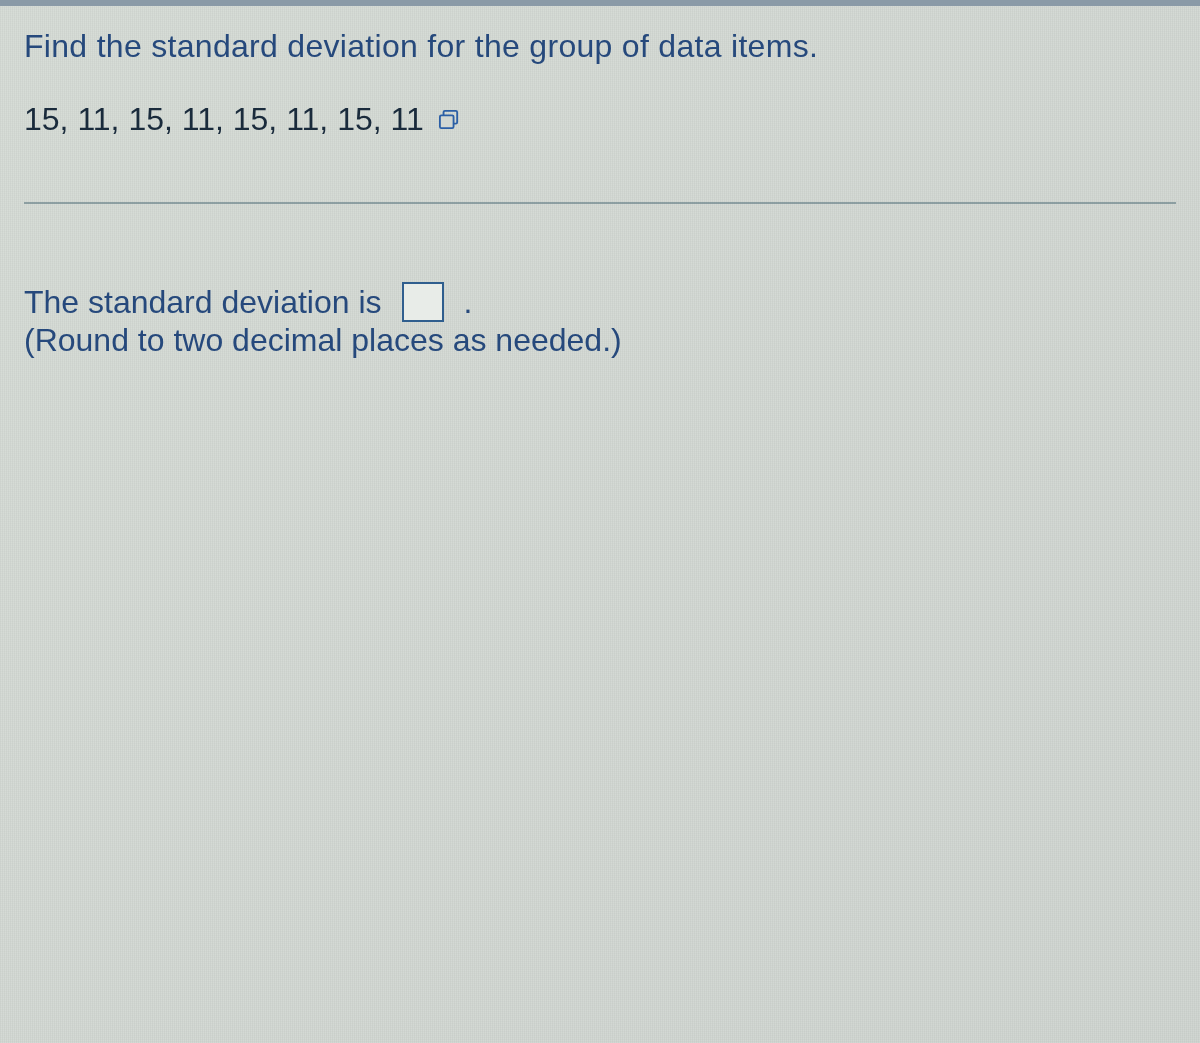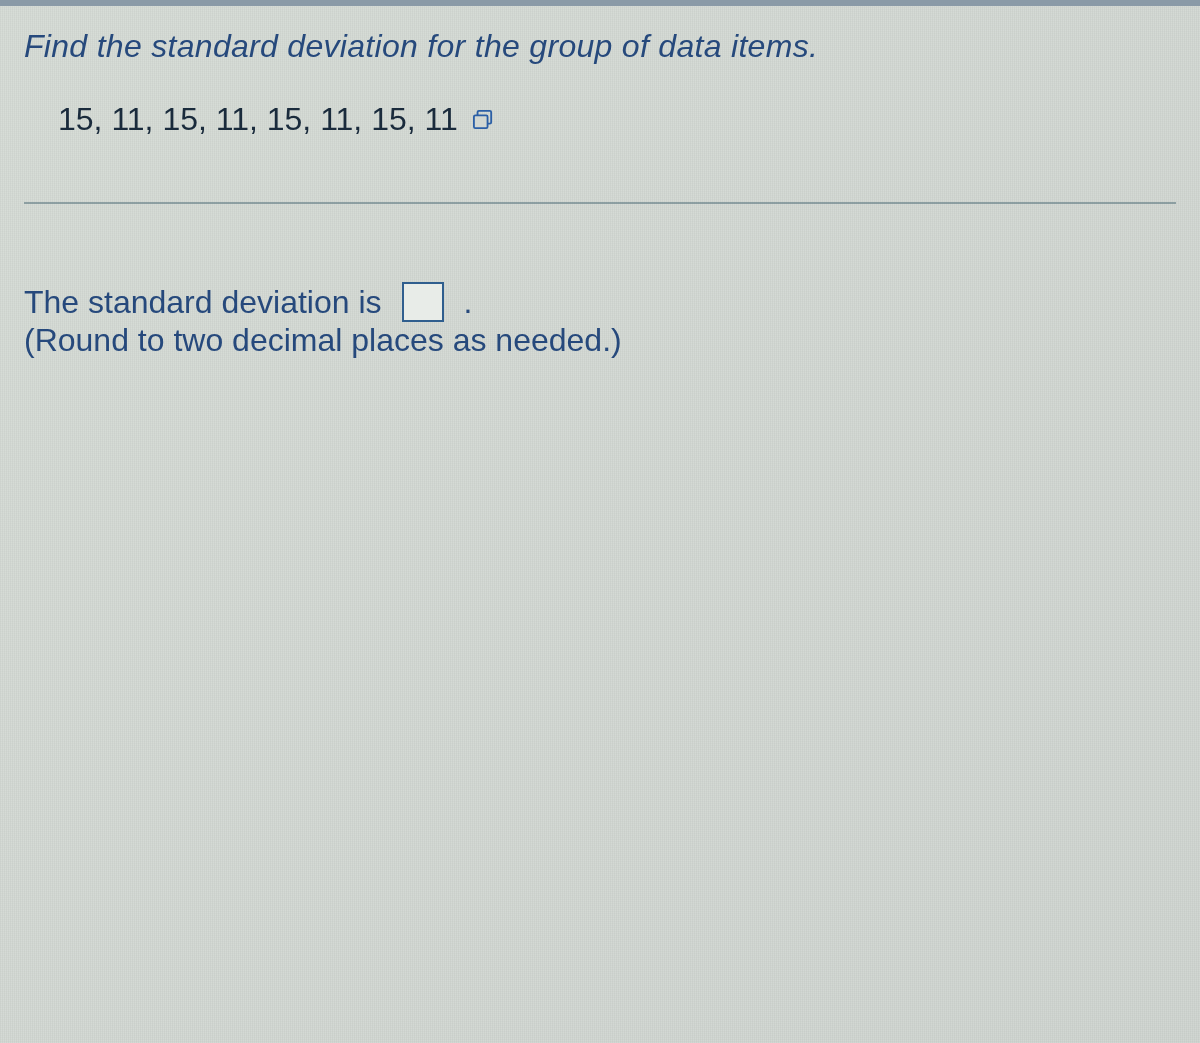--- a/index.html
+++ b/index.html
@@ -22,26 +22,24 @@
   }
   .content {
     padding: 22px 24px 0 24px;
   }
   .prompt {
     font-size: 32px;
     color: #26497c;
     font-weight: 400;
     letter-spacing: 0.3px;
     margin-bottom: 36px;
-    font-style: italic;
   }
   .data-line {
     font-size: 32px;
     color: #1a2a3a;
-    margin-left: 34px;
     display: flex;
     align-items: center;
     gap: 14px;
   }
   .data-line .nums {
     color: #1a2b3c;
     font-weight: 400;
   }
   .copy-icon {
     display: inline-flex;

